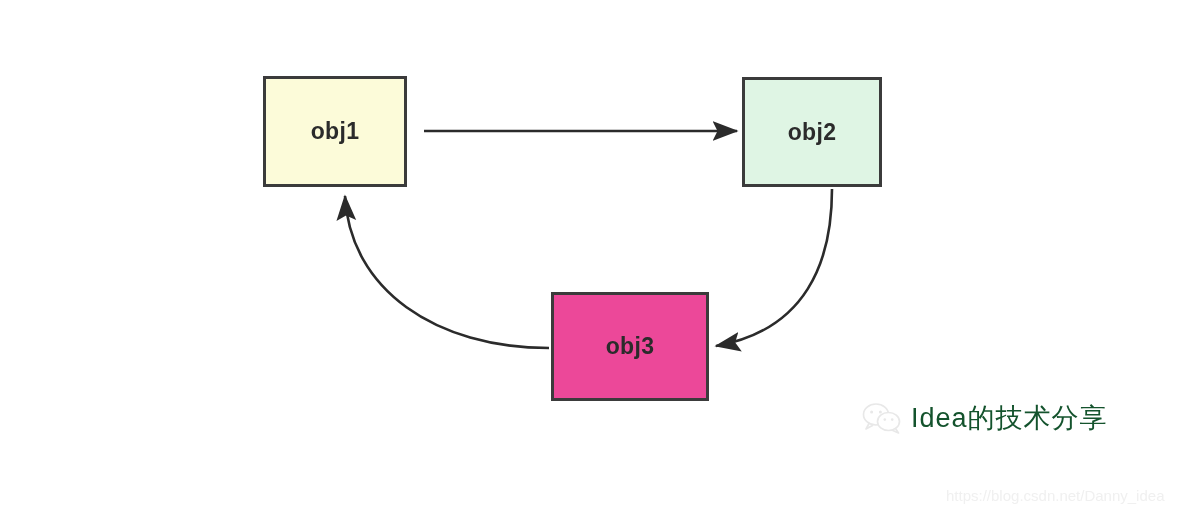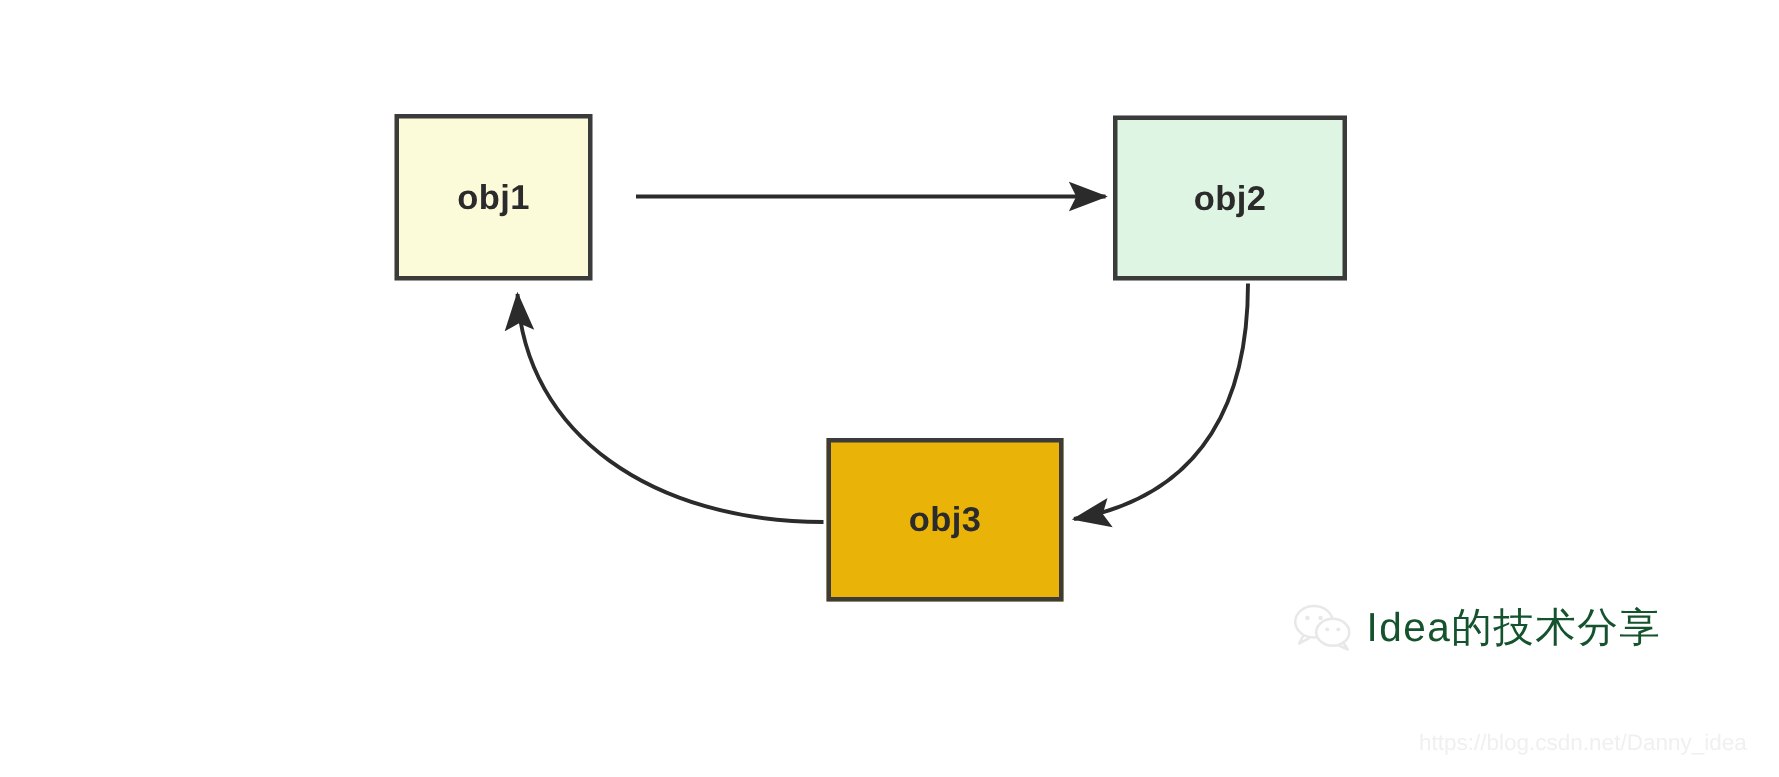--- a/index.html
+++ b/index.html
@@ -34,27 +34,27 @@
     font-family: "Liberation Sans", sans-serif;
     font-size: 23px;
     font-weight: bold;
     color: #2b2b2b;
     letter-spacing: 0.3px;
     user-select: none;
   }
   #node-obj1 {
     left: 263px;
     top: 76px;
-    width: 132px;
+    width: 144px;
     height: 111px;
   }
   #node-obj2 {
     left: 742px;
     top: 77px;
-    width: 156px;
+    width: 140px;
     height: 110px;
   }
   #node-obj3 {
     left: 551px;
     top: 292px;
     width: 158px;
     height: 109px;
   }
   #brand-mark {
     position: absolute;
@@ -101,21 +101,21 @@
 </svg>
 
 <div class="node-box" id="node-obj1" style="background:#fcfbd9">
   <span class="node-label">obj1</span>
 </div>
 
 <div class="node-box" id="node-obj2" style="background:#dff5e4">
   <span class="node-label">obj2</span>
 </div>
 
-<div class="node-box" id="node-obj3" style="background:#eab308">
+<div class="node-box" id="node-obj3" style="background:#ec4899">
   <span class="node-label">obj3</span>
 </div>
 
 <div id="brand-mark">
   <svg width="40" height="32" viewBox="0 0 40 32">
     <ellipse cx="14" cy="12.5" rx="12.5" ry="10.5" fill="none" stroke="#e8e8e8" stroke-width="1.7"></ellipse>
     <path d="M 7 21.5 L 4 27 L 10.5 23.6" fill="none" stroke="#e8e8e8" stroke-width="1.7" stroke-linecap="round" stroke-linejoin="round"></path>
     <circle cx="9.6" cy="10" r="1.5" fill="#e8e8e8"></circle>
     <circle cx="18.4" cy="10" r="1.5" fill="#e8e8e8"></circle>
     <ellipse cx="26.5" cy="19.5" rx="11" ry="9" fill="#ffffff" stroke="#e8e8e8" stroke-width="1.7"></ellipse>

